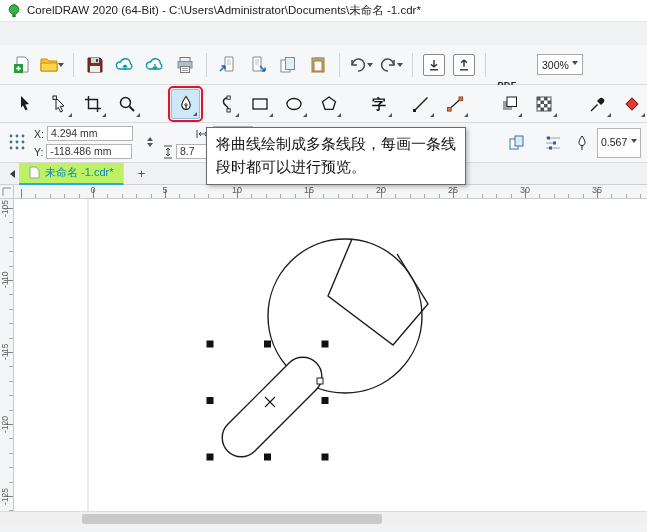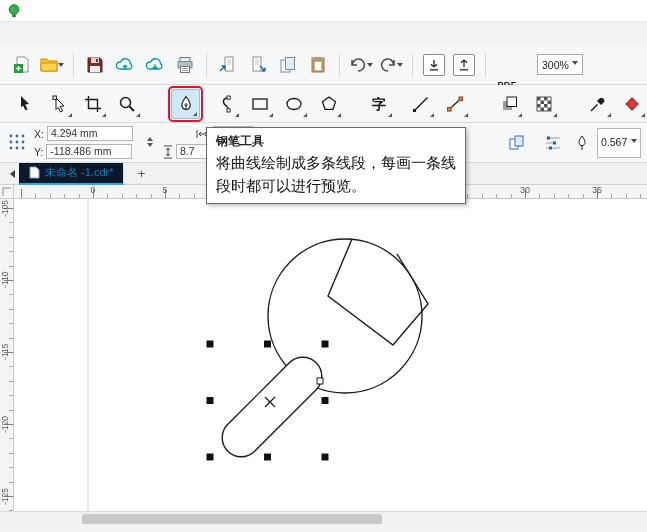--- a/index.html
+++ b/index.html
@@ -47,21 +47,21 @@
   .f-outline { width:44px; height:17px; display:flex; align-items:center; justify-content:space-between; padding:14px 3px; }
 
   
   .tooltip { position:absolute; left:206px; top:127px; width:260px; background:#fff; border:1px solid #6a6a6a; box-shadow:2px 2px 4px rgba(0,0,0,.25); padding:5px 9px 6px; z-index:60; }
   .tooltip .tt-title { font-weight:bold; font-size:12px; margin-bottom:2px; }
   .tooltip .tt-body { font-size:15px; line-height:1.5; color:#111; }
 
   
   .tabbar { position:absolute; left:0; top:163px; width:647px; height:22px; background:#f0f1f2; border-bottom:1px solid #cfd0d1; display:flex; align-items:center; }
   .tab-scroll { width:0; height:0; border:4px solid transparent; border-right:5px solid #3a3a3a; margin:0 4px 0 6px; }
-  .tab { height:22px; display:flex; align-items:center; gap:5px; padding:0 10px; background:#0f172a; border-right:1px solid #d9dadb; color:#0c84b5; font-size:11px; border-bottom:2px solid #29abe2; }
+  .tab { height:22px; display:flex; align-items:center; gap:5px; padding:0 10px; background:#bef264; border-right:1px solid #d9dadb; color:#0c84b5; font-size:11px; border-bottom:2px solid #29abe2; }
   .tab-add { width:18px; height:18px; margin-left:8px; display:flex; align-items:center; justify-content:center; color:#555; font-size:13px; border-radius:2px; }
 
   
   .ruler-h { position:absolute; left:14px; top:185px; width:633px; height:14px; background:#f4f5f6; border-bottom:1px solid #c9cacb; }
   .ruler-corner { position:absolute; left:0; top:185px; width:14px; height:14px; background:#f4f5f6; border-right:1px solid #c9cacb; border-bottom:1px solid #c9cacb; }
   .ruler-h .tick-minor { position:absolute; left:7px; right:0; bottom:0; height:4px; background:repeating-linear-gradient(90deg,#a9a9a9 0 1px,transparent 1px 14.4px); }
   .ruler-h .tick-major { position:absolute; left:7px; right:0; bottom:0; height:9px; background:repeating-linear-gradient(90deg,#808080 0 1px,transparent 1px 72px); }
   .hnum { position:absolute; top:0; transform:translateX(-50%); font-size:9px; color:#5d5d5d; }
   .ruler-v { position:absolute; left:0; top:199px; width:14px; height:312px; background:#f4f5f6; border-right:1px solid #c9cacb; }
   .ruler-v .tick-minor { position:absolute; top:9px; bottom:0; right:0; width:4px; background:repeating-linear-gradient(180deg,#a9a9a9 0 1px,transparent 1px 14.4px); }
@@ -79,20 +79,21 @@
 </head>
 <body>
 
 <div class="app">
 
   <div class="titlebar">
     <svg width="14" height="14" viewBox="0 0 14 14">
         <circle cx="7" cy="5.5" r="4.8" fill="#35b34a" stroke="#1d7a2f"></circle>
         <rect x="5.3" y="10.5" width="3.4" height="2.6" fill="#1d7a2f"></rect>
       </svg>
+    <span>CorelDRAW 2020 (64-Bit) - C:\Users\Administrator\Documents\未命名 -1.cdr*</span>
   </div>
 
 
   <div class="toolbar main">
     <div class="btn">
         <svg width="18" height="18" viewBox="0 0 18 18">
           <path d="M4 1h8l3 3v12H4z" fill="#fff" stroke="#8a8a8a"></path>
           <rect x="1" y="8" width="9" height="9" fill="#21a038"></rect>
           <path d="M5.5 10.2v4.6M3.2 12.5h4.6" stroke="#fff" stroke-width="1.6"></path>
         </svg>
@@ -421,21 +422,20 @@
         <rect x="192.5" y="198" width="7" height="7"></rect>
         <rect x="307.5" y="198" width="7" height="7"></rect>
         <rect x="192.5" y="254.5" width="7" height="7"></rect>
         <rect x="250" y="254.5" width="7" height="7"></rect>
         <rect x="307.5" y="254.5" width="7" height="7"></rect>
       </g>
     </svg>
   </div>
 
   <div class="tooltip">
-    <div class="tt-title">钢笔工具</div>
     <div class="tt-body">将曲线绘制成多条线段，每画一条线段时都可以进行预览。</div>
   </div>
 
   <div class="hscroll">
     <div class="hthumb"></div>
   </div>
   <div class="bottom-strip"></div>
 
 </div>
 

